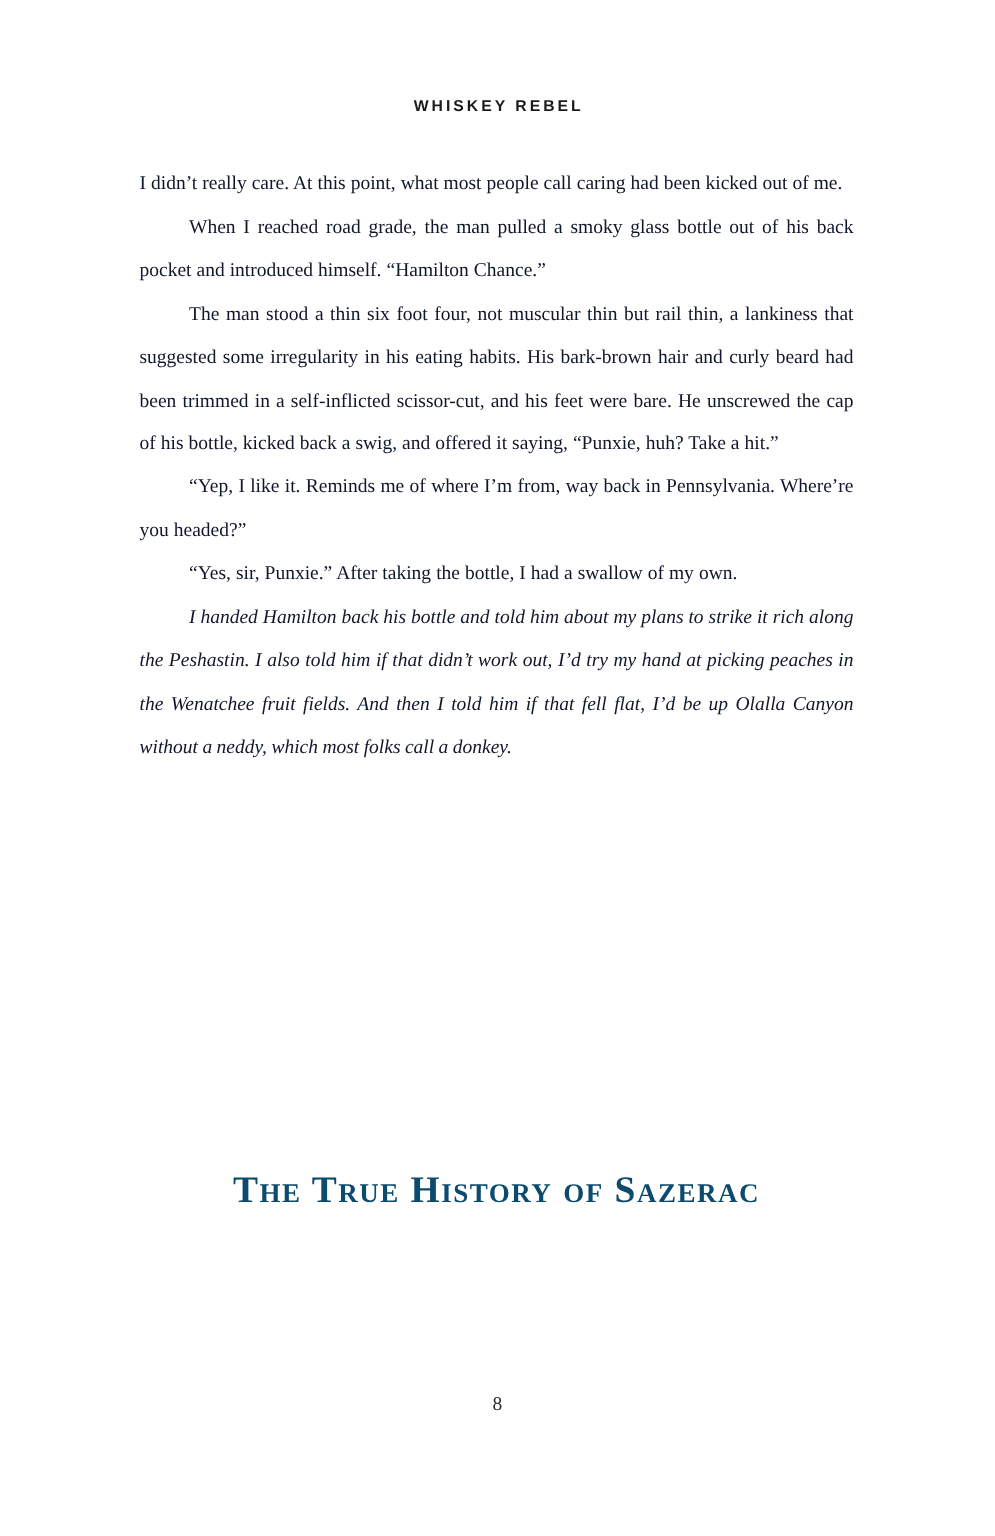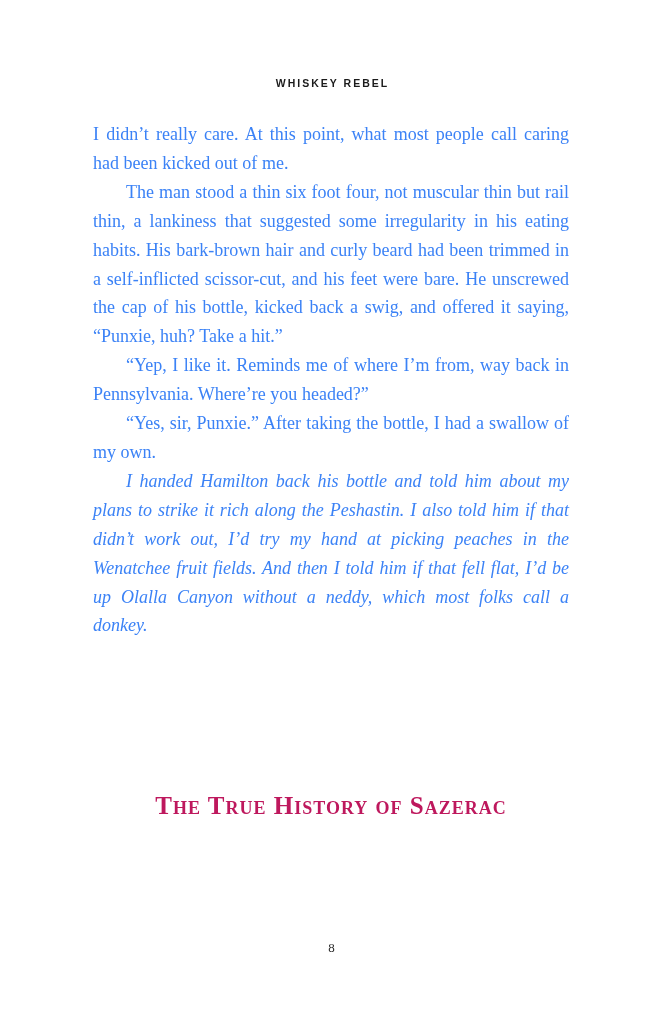--- a/index.html
+++ b/index.html
@@ -13,21 +13,20 @@
     position: relative;
     overflow: hidden;
     font-family: "Liberation Serif", "DejaVu Serif", serif;
     -webkit-font-smoothing: antialiased;
   }
 
   .page {
     position: absolute;
     inset: 0;
     background: #ffffff;
-    margin-top: 12px;
   }
 
   
   .running-head {
     position: absolute;
     top: 65px;
     left: 0;
     width: 663px;
     text-align: center;
     font-family: "Liberation Sans", "DejaVu Sans", sans-serif;
@@ -41,23 +40,23 @@
   
   .column {
     position: absolute;
     left: 93px;
     top: 108px;
     width: 476px;
   }
 
   p.body {
     margin: 0;
-    font-size: 18px;
+    font-size: 13px;
     line-height: 28.9px;
-    color: #3b82f6;
+    color: #0f172a;
     text-align: justify;
     text-justify: inter-word;
     hyphens: none;
     word-spacing: 0.1px;
   }
   p.body.indent {
     text-indent: 33px;
   }
   p.body.noindent {
     text-indent: 0;
@@ -66,21 +65,21 @@
   p.body.tight {
     word-spacing: -0.3px;
     font-style: italic;
   }
 
   
   .section-heading {
     margin: 0;
     padding: 0;
     text-align: center;
-    color: #be185d;
+    color: #0c4a6e;
     font-family: "Liberation Serif", "DejaVu Serif", serif;
     font-weight: 700;
     font-size: 25px;
     line-height: 30px;
     font-variant: small-caps;
     letter-spacing: 1.0px;
     white-space: nowrap;
   }
   .heading-block {
     position: absolute;
@@ -111,20 +110,21 @@
 </style>
 </head>
 <body>
 
 <div class="page">
 
   <div class="running-head">WHISKEY REBEL</div>
 
   <div class="column">
     <p class="body indent" style="text-indent:0;">I didn’t really care. At this point, what most people call caring had been kicked out of me.</p>
+    <p class="body indent">When I reached road grade, the man pulled a smoky glass bottle out of his back pocket and introduced himself. “Hamilton Chance.”</p>
     <p class="body indent">The man stood a thin six foot four, not muscular thin but rail thin, a lankiness that suggested some irregularity in his eating habits. His bark-brown hair and curly beard had been trimmed in a self-inflicted scissor-cut, and his feet were bare. He unscrewed the cap of his bottle, kicked back a swig, and offered it saying, “Punxie, huh? Take a hit.”</p>
     <p class="body indent">“Yep, I like it. Reminds me of where I’m from, way back in Pennsylvania. Where’re you headed?”</p>
     <p class="body indent">“Yes, sir, Punxie.” After taking the bottle, I had a swallow of my own.</p>
     <p class="body indent tight">I handed Hamilton back his bottle and told him about my plans to strike it rich along the Peshastin. I also told him if that didn’t work out, I’d try my hand at picking peaches in the Wenatchee fruit fields. And then I told him if that fell flat, I’d be up Olalla Canyon without a neddy, which most folks call a donkey.</p>
   </div>
 
   <div class="heading-block">
     <h2 class="section-heading">The True History of Sazerac</h2>
   </div>
 

